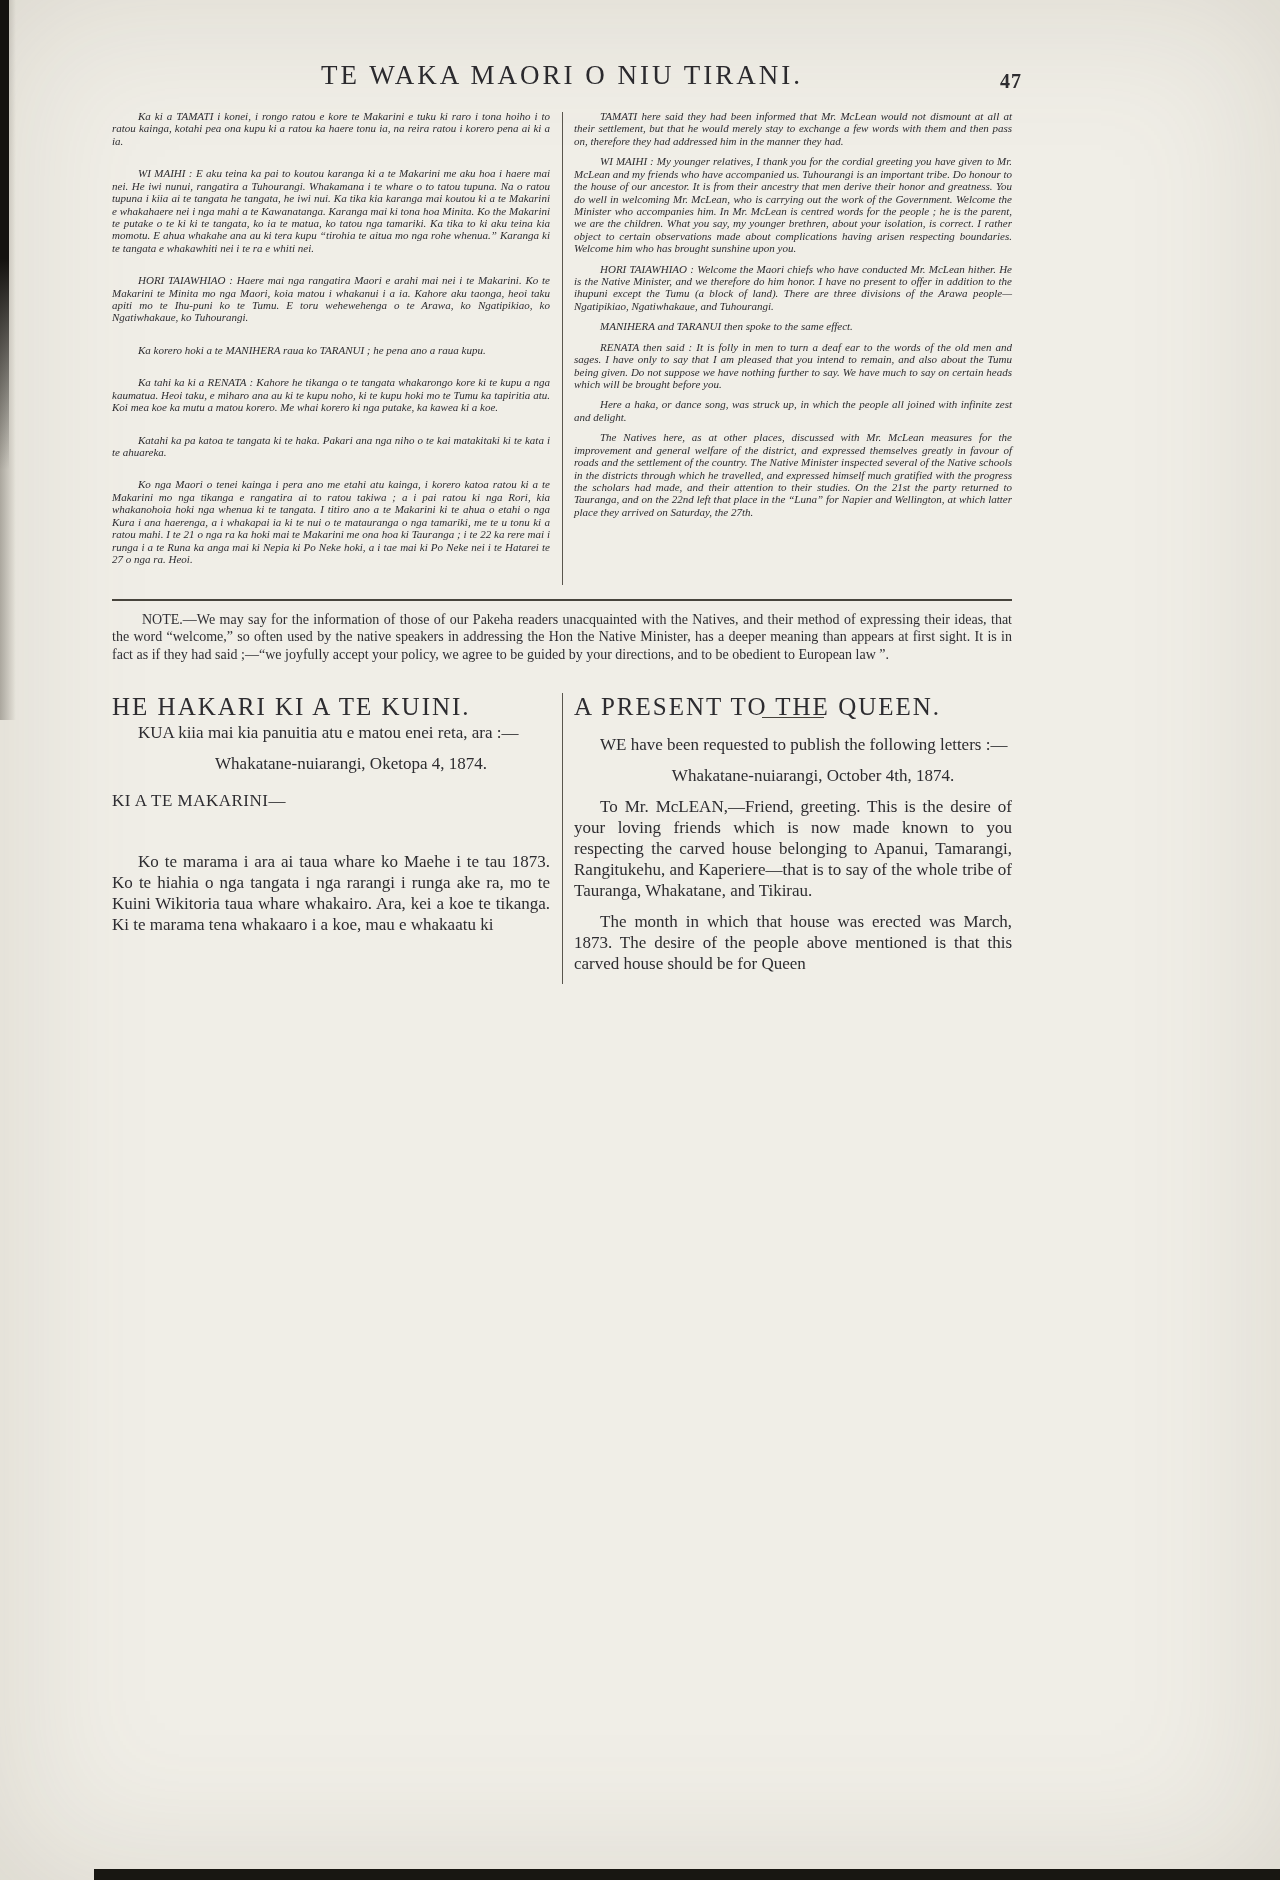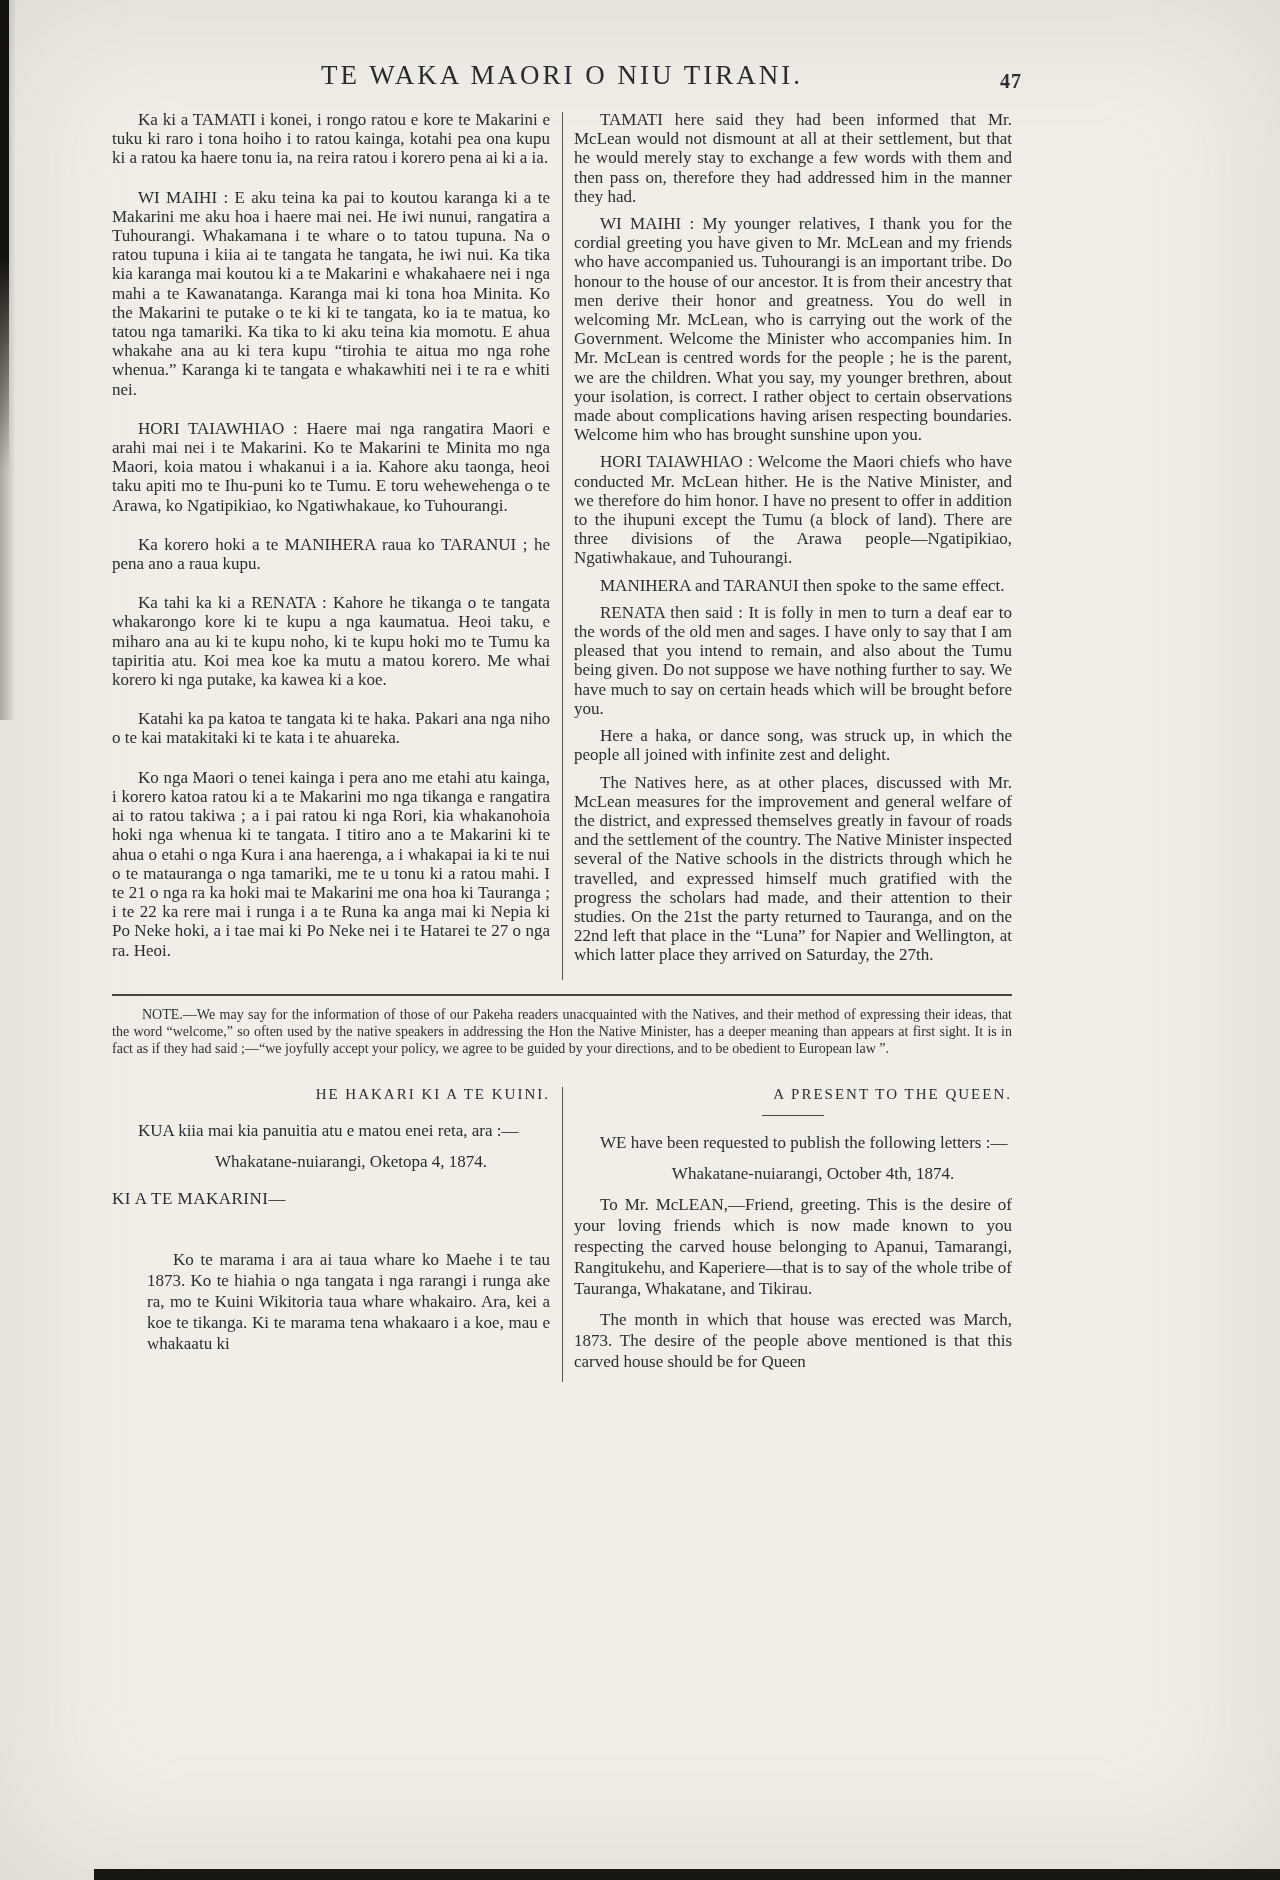--- a/index.html
+++ b/index.html
@@ -39,39 +39,39 @@
     text-align:center; color:#2b2a2e;
   }
   .pagenum {
     position:absolute; right:-10px; top:10px;
     font-size:20px; font-weight:bold; letter-spacing:1px;
   }
   
   .two-col { display:flex; align-items:stretch; }
   .col { width:438px; }
   .divider { width:1px; background:#59554d; margin:2px 11px 0 12px; }
-  .main .col { font-size:17px; line-height:1.13; text-align:justify; }
+  .main .col { font-size:11px; line-height:1.13; text-align:justify;font-style:italic; }
   .para { text-indent:26px; }
   .col-maori .para { margin-bottom:20px; }
   .col-english .para { margin-bottom:8px; }
   
   .note-rule { border:none; border-top:2px solid #47443c; margin:14px 0 10px; }
   .note { font-size:14px; line-height:1.22; text-align:justify; text-indent:30px; color:#2f2e32; }
   
   .letters { margin-top:28px; }
   .letters .col { font-size:17px; line-height:1.24; text-align:justify; }
   .letters h2 {
-    font-size:15px; font-weight:normal; letter-spacing:2px;
-    text-align:right; margin-bottom:16px; text-indent:0;
+    font-size:25px; font-weight:normal; letter-spacing:2px;
+    text-align:left; text-indent:0;
   }
   .heading-dash { width:62px; border-top:1px solid #46433b; margin:-5px auto 16px; }
   .letters .para { margin-bottom:10px; }
   .letters .dateline { text-align:center; text-indent:0; margin:8px 0 10px; padding-left:40px; }
   .letters .salutation { text-indent:0; margin-bottom:5px; letter-spacing:.5px;margin-top:16px; }
-  .letters .gap-before { margin-top:40px;margin-left:35px; }
+  .letters .gap-before { margin-top:40px; }
 </style>
 </head>
 <body>
 
 <div class="page">
 
   <div class="edge-left-soft"></div>
   <div class="edge-left-dark"></div>
   <div class="edge-bottom-dark"></div>
 

